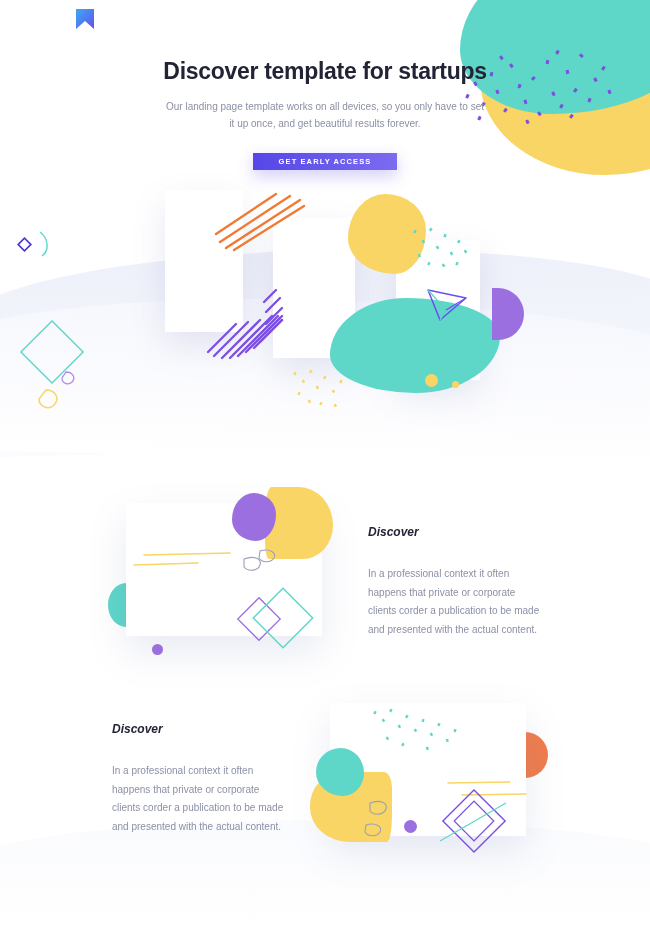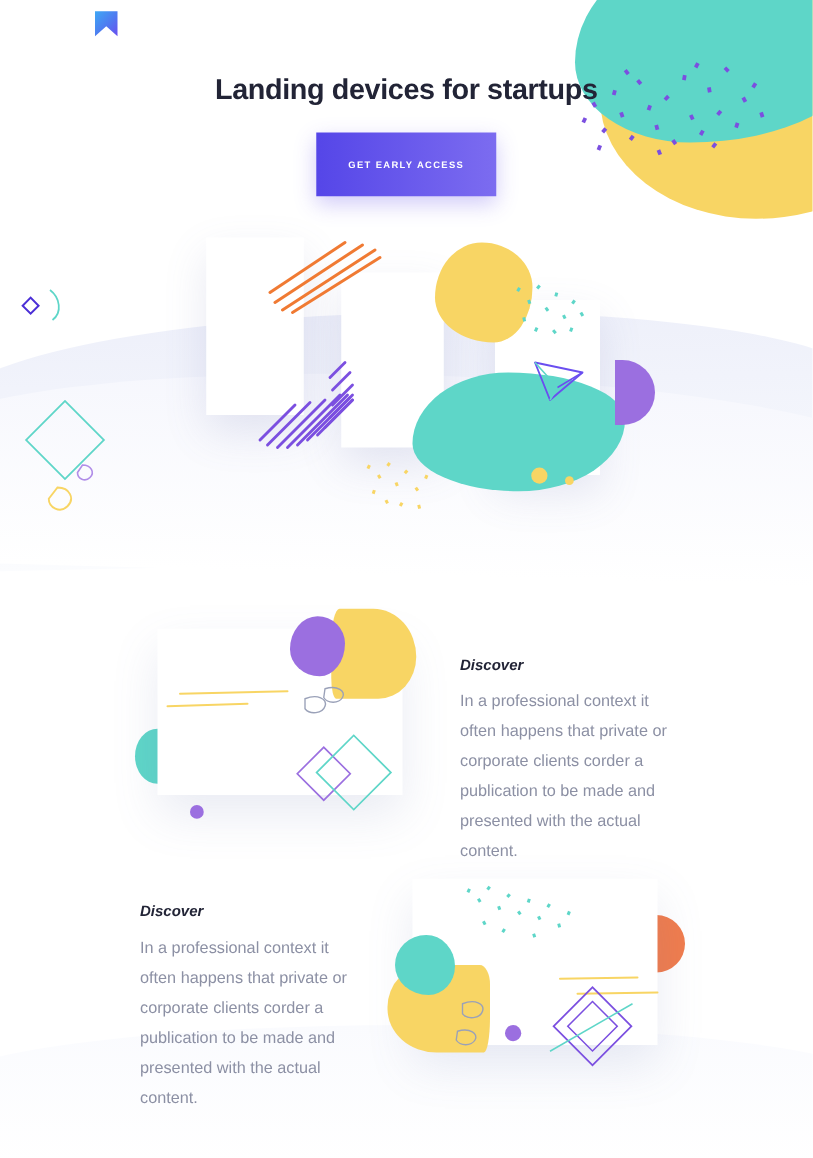--- a/index.html
+++ b/index.html
@@ -51,21 +51,21 @@
   .hero-title {
     font-size: 23px; font-weight: 700; color: #222436;
     letter-spacing: -0.3px; line-height: 1.2;
   }
   .hero-sub {
     margin: 12px auto 0; width: 320px;
     font-size: 10px; color: #8c90a4; line-height: 1.75;
   }
   .cta {
     display: inline-block; margin-top: 20px;
-    padding: 21px 26px; border: none;
+    padding: 4px 26px; border: none;
     background: linear-gradient(90deg, #5546e8 0%, #7c6cf0 100%);
     color: #ffffff; font-size: 7.5px; font-weight: 700;
     letter-spacing: 1.1px; cursor: pointer;
     box-shadow: 0 6px 16px rgba(90,70,230,.28);
     font-family: "Liberation Sans", sans-serif;
   }
 
   
   .blob-teal-top {
     position: absolute; right: -40px; top: -46px;
@@ -116,21 +116,21 @@
   .dot-yellow-1 { position: absolute; left: 425px; top: 196px; width: 13px; height: 13px; border-radius: 50%; background: #f8d564; z-index: 6; }
   .dot-yellow-2 { position: absolute; left: 452px; top: 203px; width: 7px;  height: 7px;  border-radius: 50%; background: #f8d564; z-index: 6; }
 
   .dots-teal-mid   { position: absolute; left: 410px; top: 44px;  width: 60px; height: 50px; z-index: 6; }
   .dots-yellow-mid { position: absolute; left: 290px; top: 188px; width: 58px; height: 44px; z-index: 6; }
 
   
   .feature { position: absolute; z-index: 6; }
   .feature-title { font-size: 12px; font-weight: 700; color: #222436; font-style: italic; }
   .feature-body {
-    margin-top: 10px; font-size: 13px; color: #8c90a4; line-height: 1.85; width: 172px;
+    margin-top: 26px; font-size: 10px; color: #8c90a4; line-height: 1.85; width: 172px;
   }
 
   .f1-text { left: 368px; top: 525px; }
   .f2-text { left: 112px; top: 722px; }
 
   .panel {
     position: absolute; background: #ffffff;
     box-shadow: 0 16px 36px rgba(110,120,175,.15);
     z-index: 4;
   }
@@ -193,21 +193,22 @@
             <stop offset="55%" stop-color="#4f7af0"></stop>
             <stop offset="100%" stop-color="#6a4ef0"></stop>
           </linearGradient>
         </defs>
         <path d="M3 1 H21 V21 L12 13 L3 21 Z" fill="url(#lg)"></path>
       </svg>
     </div>
   </div>
 
   <div class="hero">
-    <h1 class="hero-title">Landing devices for startups</h1>
+    <h1 class="hero-title">Discover template for startups</h1>
+    <p class="hero-sub">Our landing page template works on all devices, so you only have to set it up once, and get beautiful results forever.</p>
     <button class="cta">GET EARLY ACCESS</button>
   </div>
 
   <div class="illu">
 
     <svg width="120" height="220" viewBox="0 0 120 220" style="position:absolute;left:8px;top:26px;z-index:6;">
       <rect x="12" y="36" width="9" height="9" transform="rotate(45 16.5 40.5)" fill="none" stroke="#4b2fd6" stroke-width="1.6"></rect>
       <path d="M32 28 C40 34 42 46 34 52" fill="none" stroke="#5ed6c8" stroke-width="1.4"></path>
       <rect x="22" y="126" width="44" height="44" transform="rotate(45 44 148)" fill="none" stroke="#5ed6c8" stroke-width="1.4"></rect>
       <path d="M58 168 c7 0 10 6 6 10 c-4 4 -10 1 -10 -4 z" fill="none" stroke="#b08de8" stroke-width="1.3"></path>

